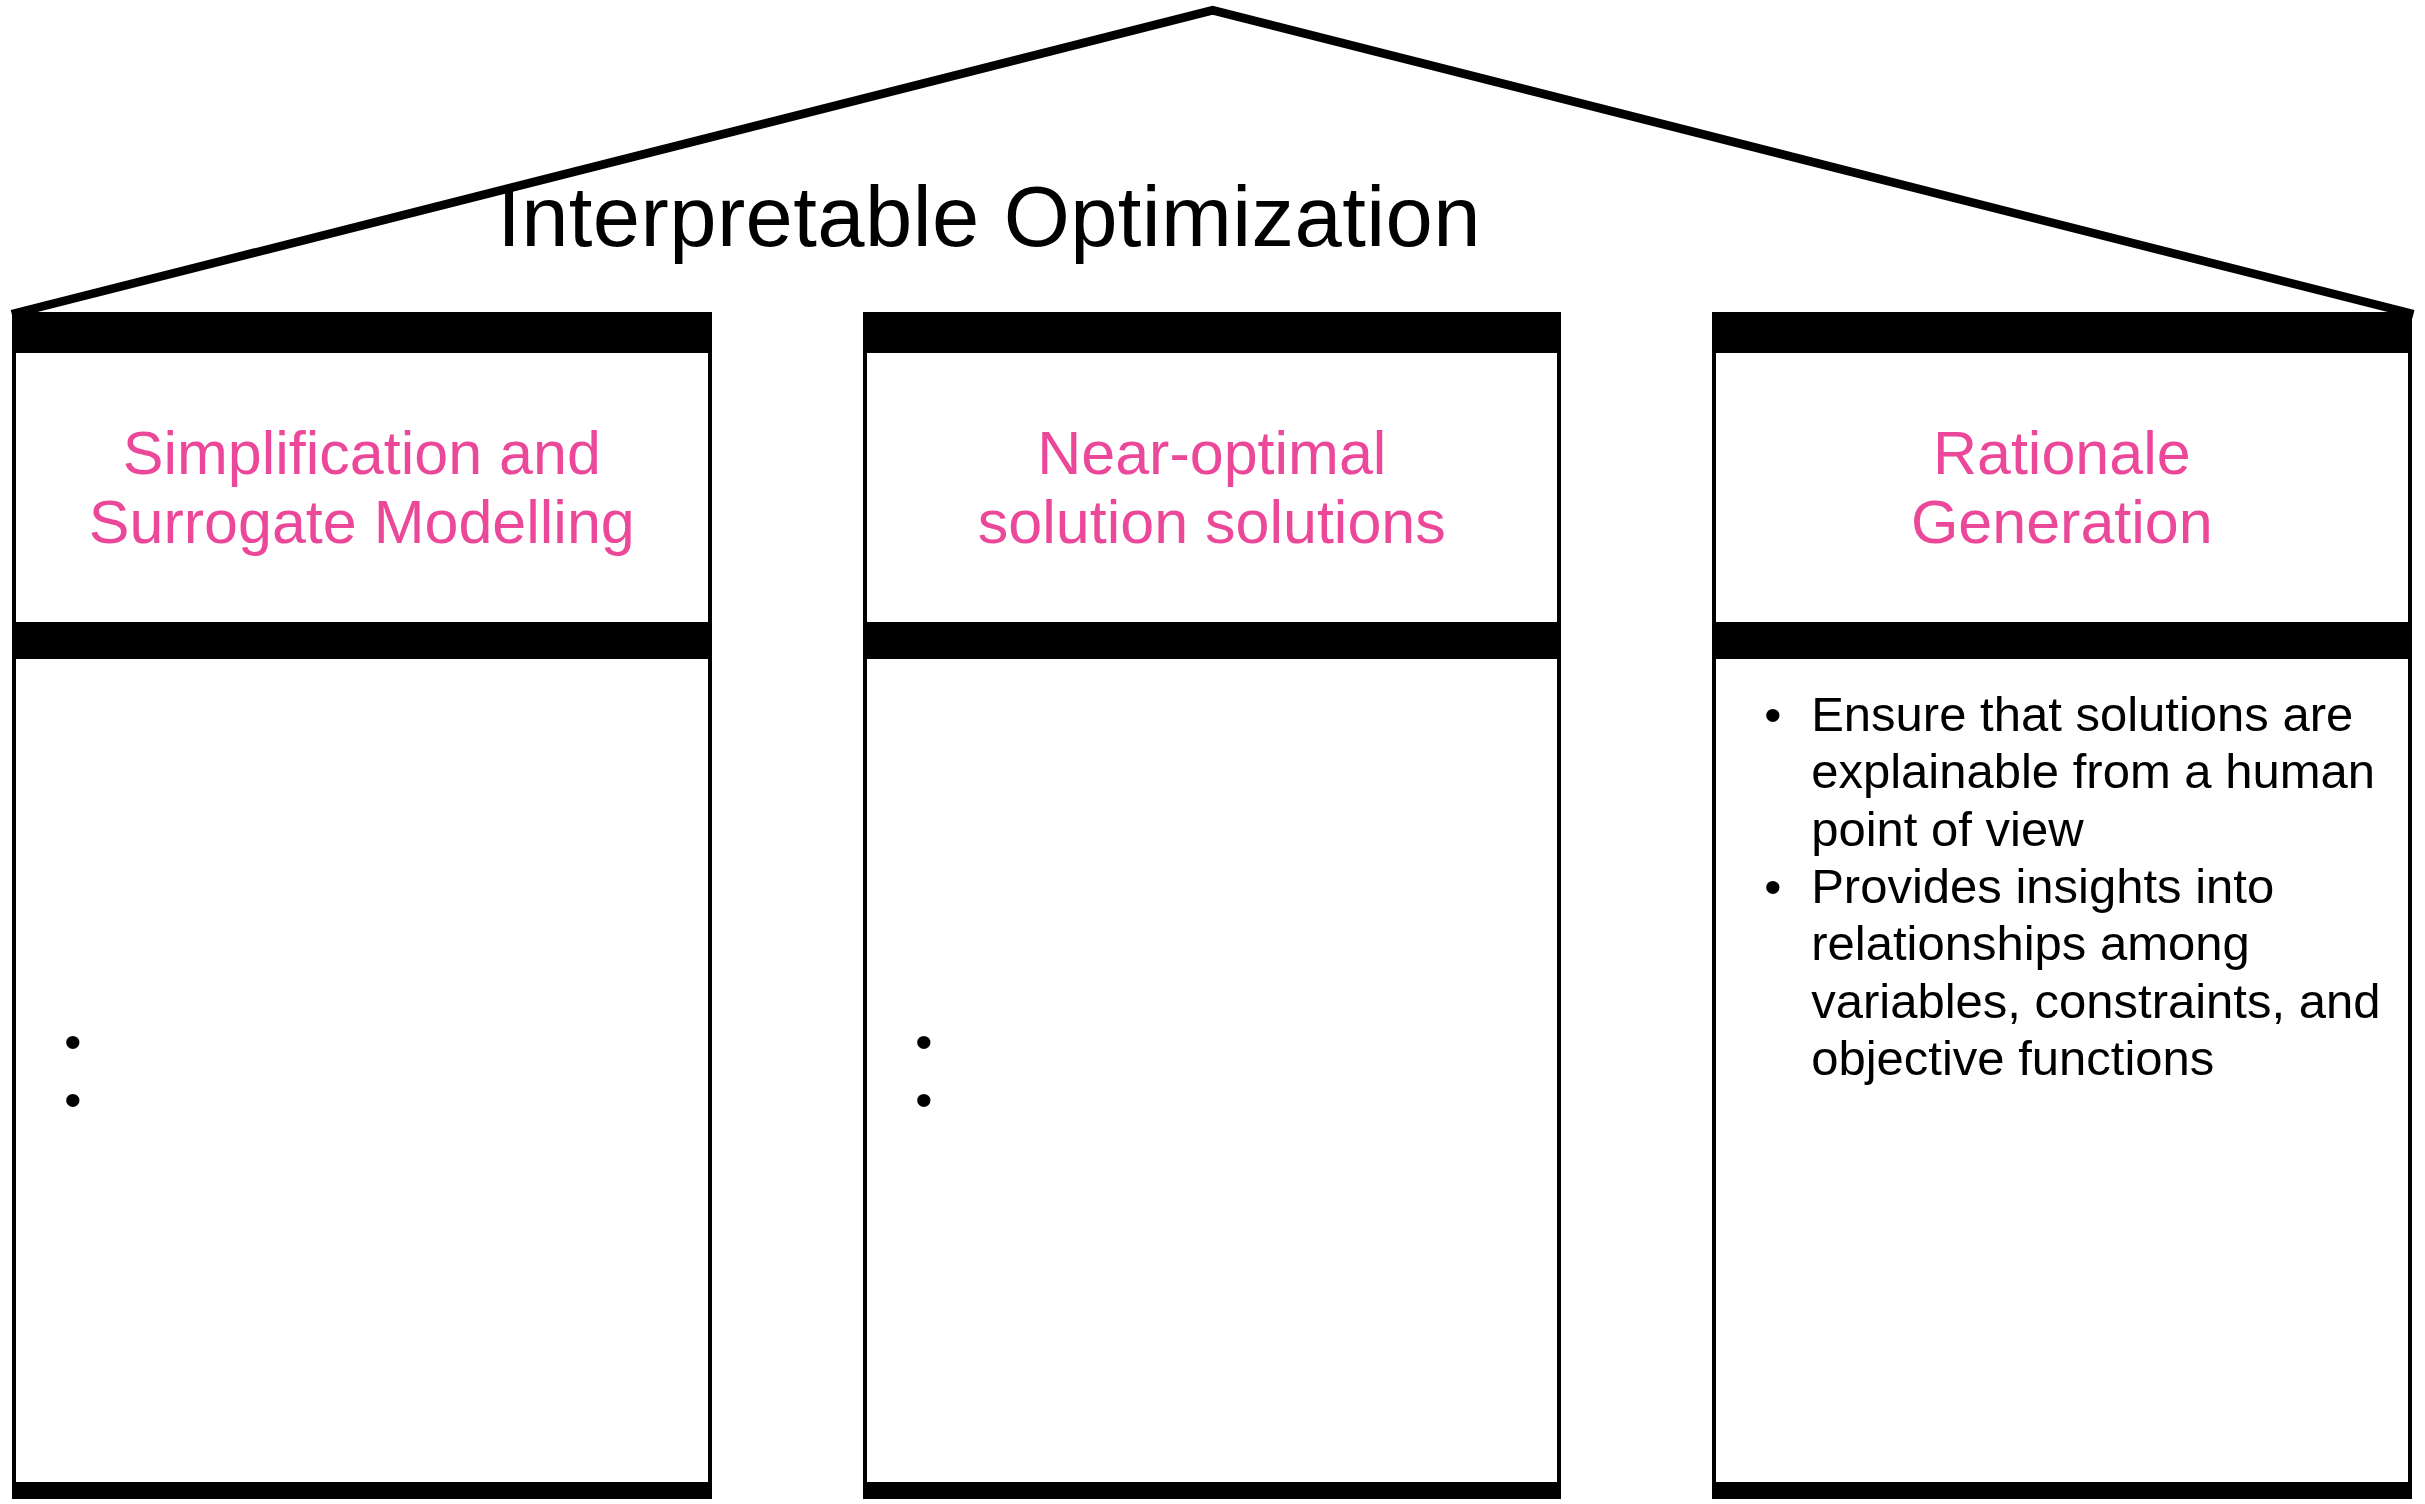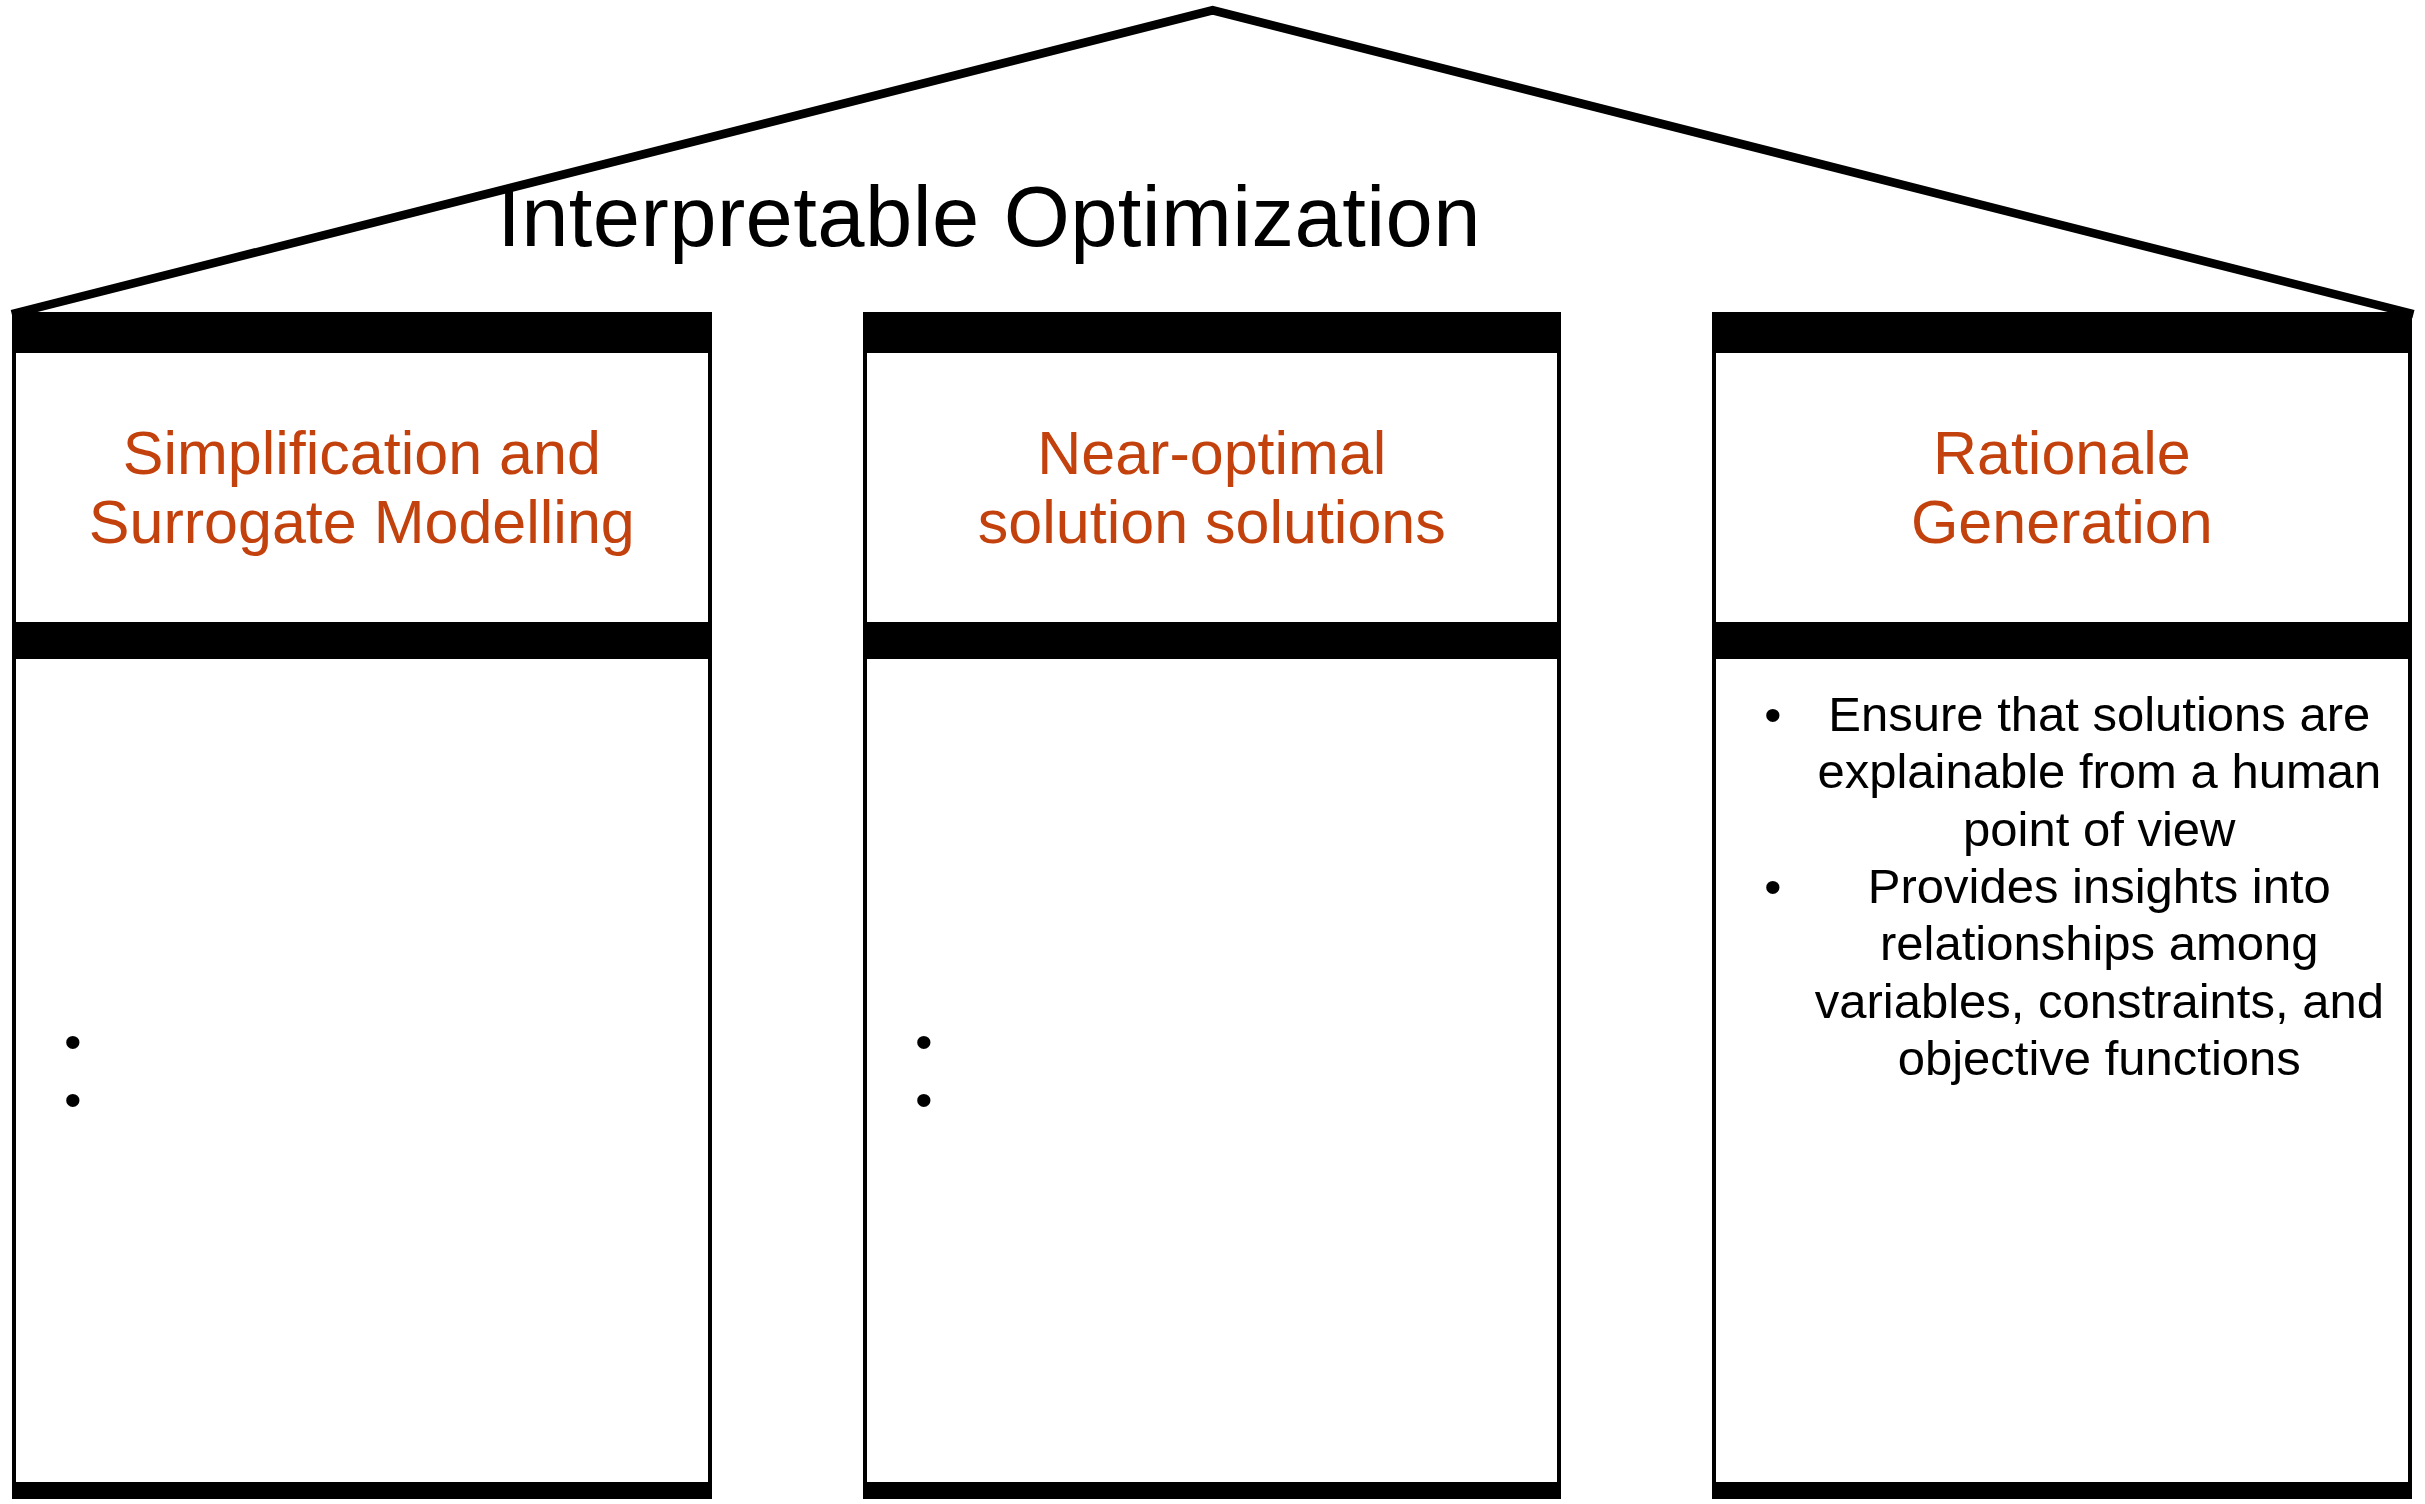--- a/index.html
+++ b/index.html
@@ -84,21 +84,21 @@
     box-sizing: border-box;
     display: flex;
     align-items: center;
     justify-content: center;
     padding: 0 14px;
   }
   .header-text {
     text-align: center;
     font-size: 61px;
     line-height: 1.13;
-    color: #c2410c;
+    color: #ec4899;
   }
 
   .body-box {
     flex: 1 1 auto;
     border-left: 4.7px solid #000000;
     border-right: 4.7px solid #000000;
     box-sizing: border-box;
     display: flex;
     flex-direction: column;
     justify-content: center;
@@ -122,21 +122,20 @@
     flex: 0 0 auto;
     width: 75px;
     text-align: left;
     padding-left: 28px;
     box-sizing: border-box;
     font-size: 49px;
     line-height: 1.17;
   }
   .bullet-text {
     flex: 1 1 auto;
-    text-align: center;
   }
 
   
   .col-1 .body-box { justify-content: center; padding-top: 0; }
   .col-2 .body-box { justify-content: center; }
   .col-3 .body-box { justify-content: flex-start; padding-top: 27px; }
 
   .col-1 .bullet-item + .bullet-item { margin-top: 0px; }
   .col-2 .bullet-item + .bullet-item { margin-top: 0px; }
   .col-3 .bullet-item + .bullet-item { margin-top: 0px; }

